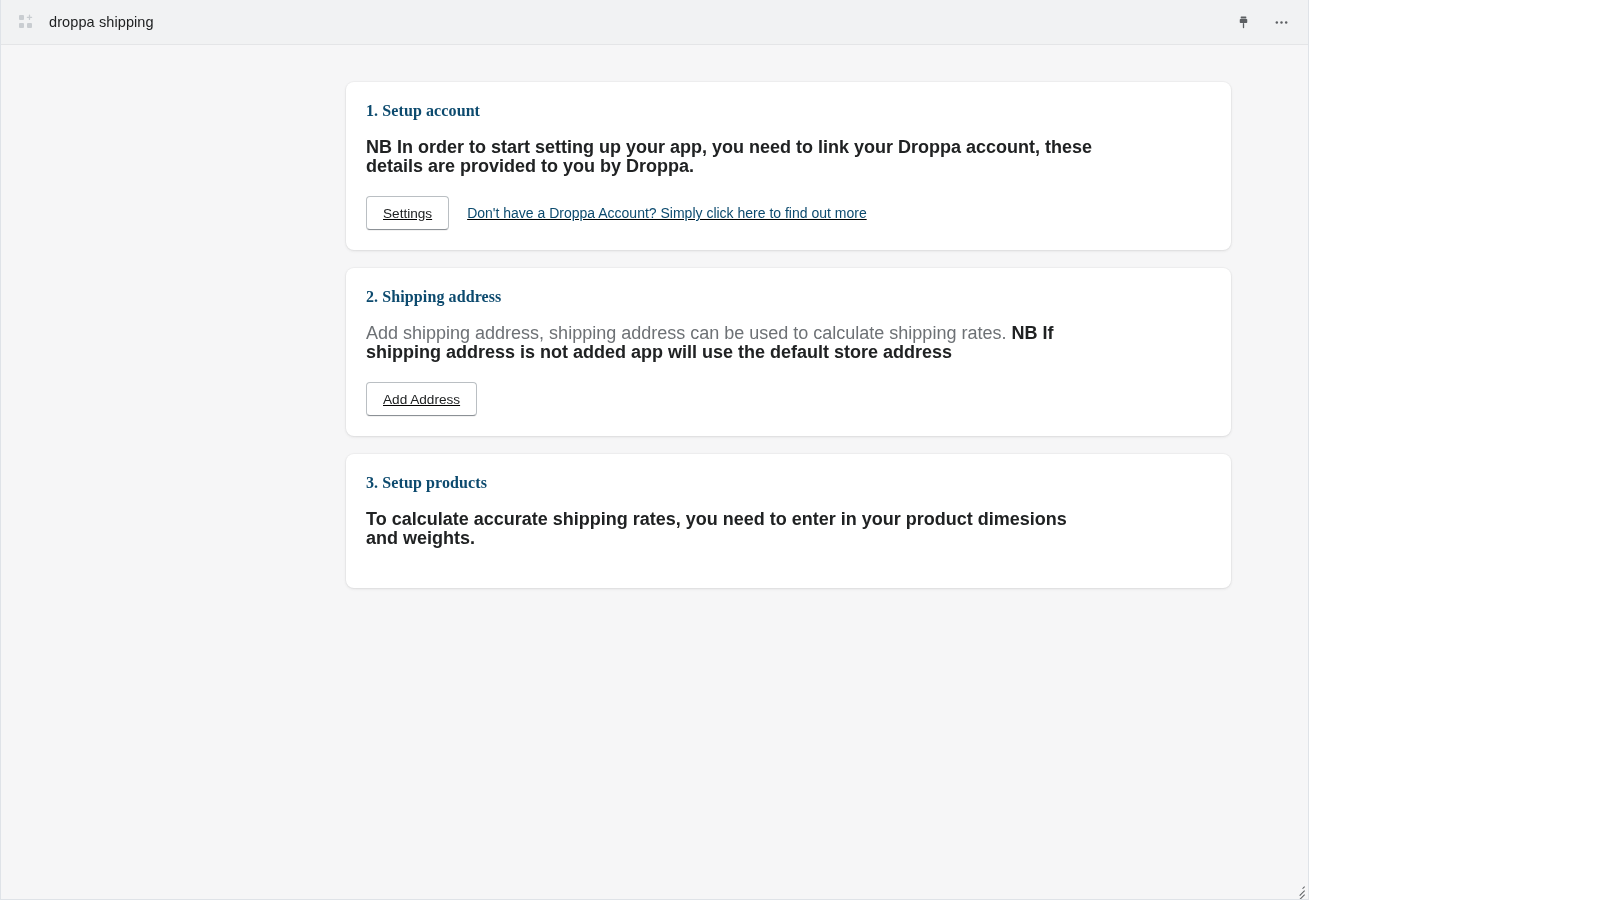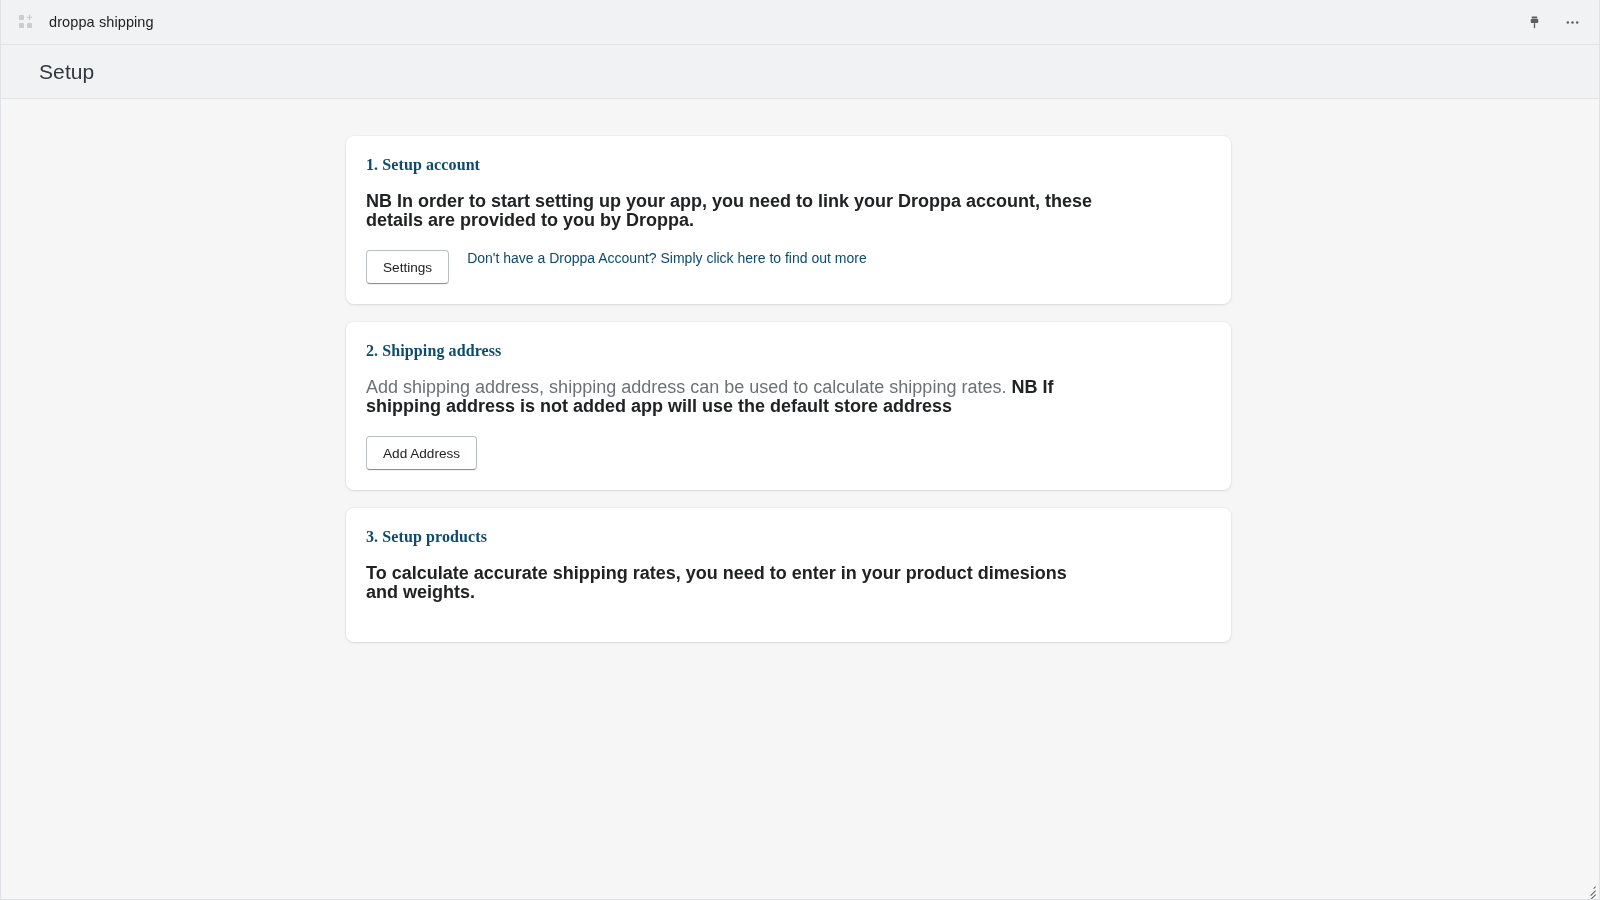--- a/index.html
+++ b/index.html
@@ -7,21 +7,21 @@
   html, body {
     width: 1600px;
     height: 900px;
     overflow: hidden;
     font-family: "Liberation Sans", sans-serif;
     background: #ffffff;
   }
 
   .app-window {
     position: relative;
-    width: 1600px;
+    width: 1309px;
     height: 900px;
     background: #f6f6f7;
     border-left: 1px solid #dfe3e8;
     border-right: 1px solid #dfe3e8;
     border-bottom: 1px solid #dfe3e8;
     overflow: hidden;
   }
 
   
   .topbar {
@@ -128,21 +128,23 @@
   }
 
   .card-body.bold,
   .card-body .b {
     color: #202223;
     font-weight: 700;
   }
 
   .btn-row {
     display: flex;
+    align-items: center;
     gap: 18px;
+    text-decoration: underline;
   }
 
   .btn {
     display: inline-flex;
     align-items: center;
     justify-content: center;
     min-height: 34px;
     padding: 7px 16px;
     background: #ffffff;
     border: 1px solid #babfc3;
@@ -239,23 +241,20 @@
       <span class="icon-btn">
         <svg width="15" height="15" viewBox="0 0 16 16" fill="#5c5f62">
           <circle cx="3" cy="8" r="1.3"></circle>
           <circle cx="8" cy="8" r="1.3"></circle>
           <circle cx="13" cy="8" r="1.3"></circle>
         </svg>
       </span>
     </div>
   </div>
 
-  <div class="titlebar">
-    <h1 class="page-title">Setup</h1>
-  </div>
 
   <div class="content">
 
     <div class="cards-wrap">
 
       <section class="card">
         <h2 class="card-title">1. Setup account</h2>
         <p class="card-body bold">NB In order to start setting up your app, you need to link your Droppa account, these details are provided to you by Droppa.</p>
         <div class="btn-row">
           <button class="btn">Settings</button>

